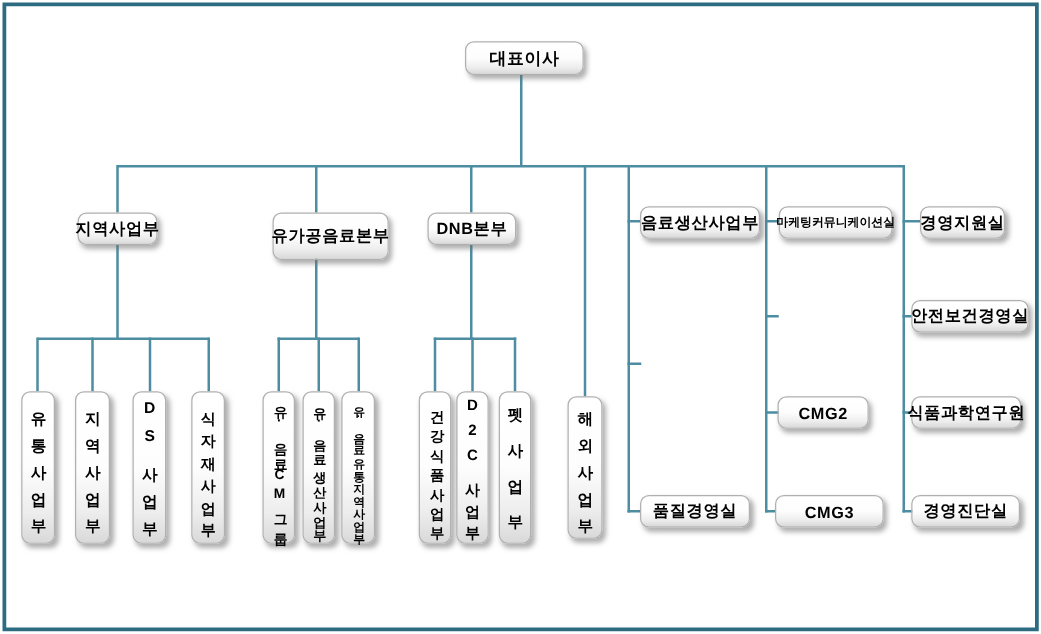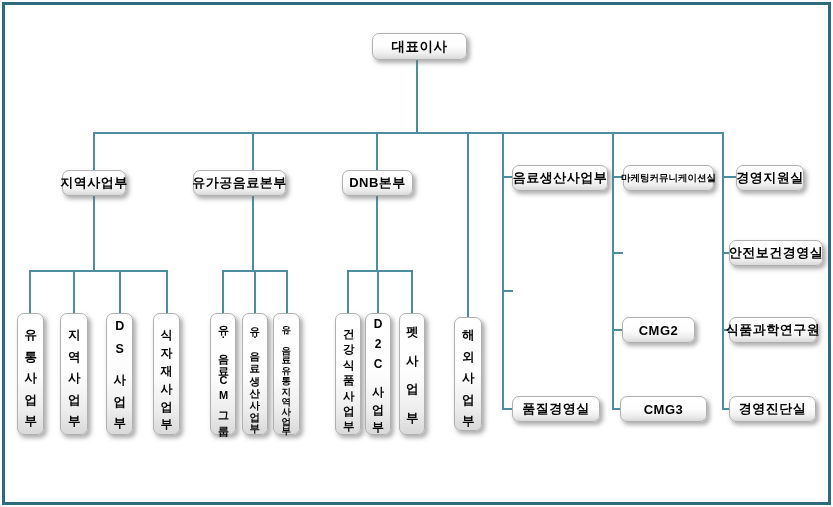--- a/index.html
+++ b/index.html
@@ -78,21 +78,21 @@
   <div class="hline" style="left:612px;top:329px;width:11px"></div>
   <div class="hline" style="left:612px;top:408px;width:9px"></div>
   <div class="hline" style="left:722px;top:176px;width:14px"></div>
   <div class="hline" style="left:722px;top:252px;width:8px"></div>
   <div class="hline" style="left:722px;top:329px;width:8px"></div>
   <div class="hline" style="left:722px;top:408px;width:8px"></div>
 
   <div class="box hbox root" style="left:372px;top:33px;width:95px;height:27px">대표이사</div>
 
   <div class="box hbox" style="left:62px;top:170px;width:64px;height:26px">지역사업부</div>
-  <div class="box hbox" style="left:193px;top:170px;width:93px;height:26px">유가공음료본부</div>
+  <div class="box hbox" style="left:218px;top:170px;width:93px;height:38px">유가공음료본부</div>
   <div class="box hbox" style="left:342px;top:170px;width:71px;height:26px">DNB본부</div>
 
   <div class="box hbox" style="left:512px;top:165px;width:96px;height:26px">음료생산사업부</div>
   <div class="box hbox small" style="left:623px;top:165px;width:91px;height:26px">마케팅커뮤니케이션실</div>
 
   <div class="box hbox" style="left:512px;top:396px;width:88px;height:26px">품질경영실</div>
   <div class="box hbox" style="left:622px;top:317px;width:73px;height:26px">CMG2</div>
   <div class="box hbox" style="left:620px;top:396px;width:87px;height:26px">CMG3</div>
 
   <div class="box hbox" style="left:736px;top:165px;width:68px;height:26px">경영지원실</div>

